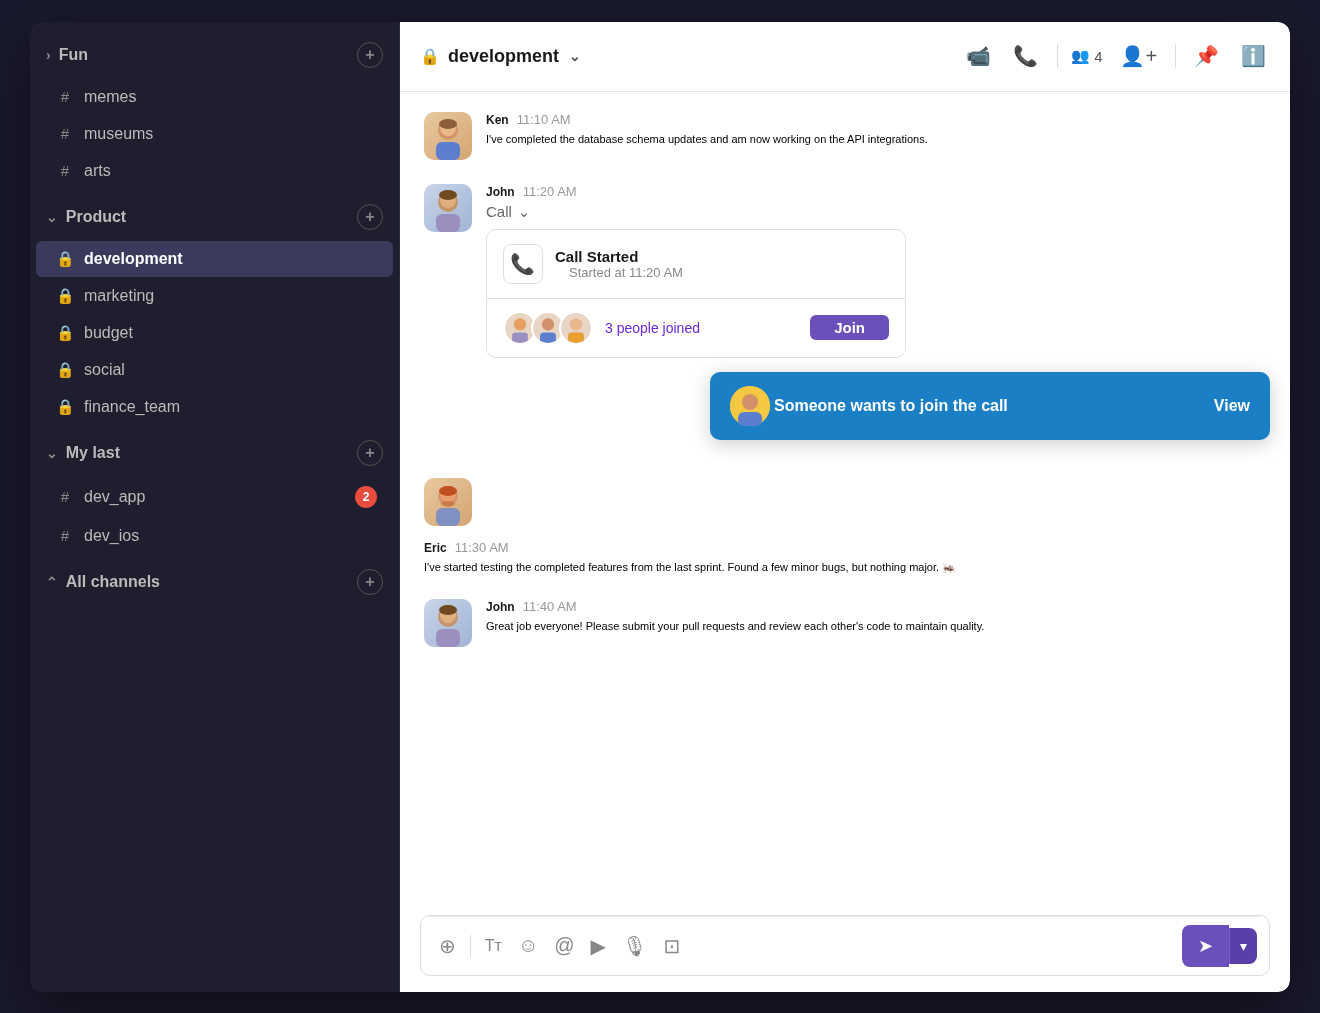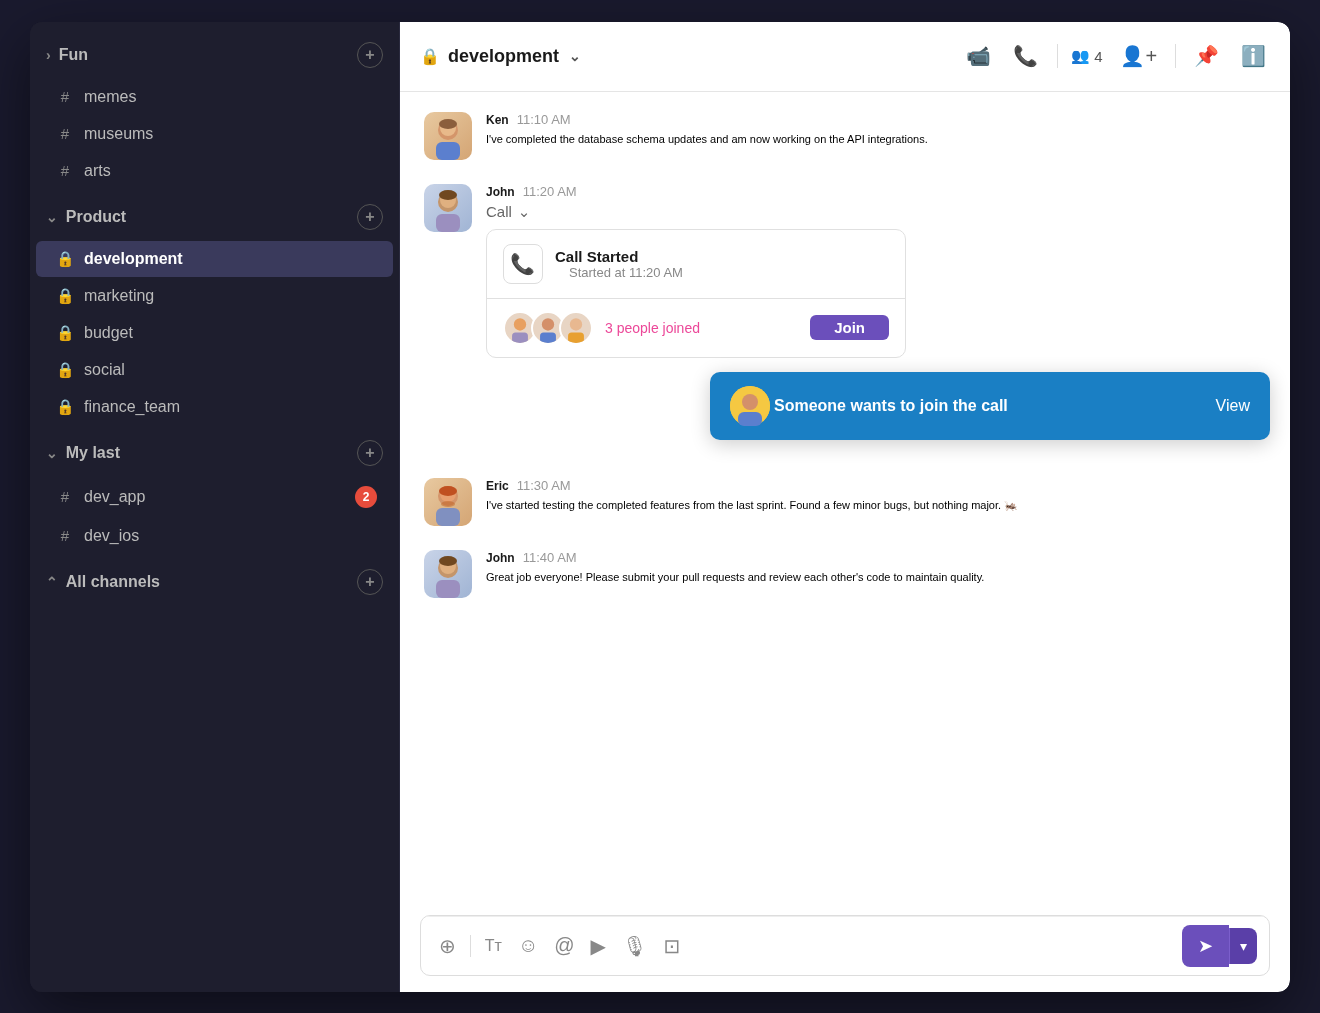--- a/index.html
+++ b/index.html
@@ -267,21 +267,21 @@
       background: #e8d5c4;
       border: 2px solid #fff;
       margin-right: -6px;
       overflow: hidden;
       display: flex;
       align-items: center;
       justify-content: center;
     }
     .call-joined-text {
       font-size: 14px;
-      color: #ec4899;
+      color: #6d28d9;
       margin-left: 18px;
     }
     .join-btn {
       background: #6b4fbb;
       color: white;
       border: none;
       border-radius: 6px;
       padding: 4px 24px;
       font-size: 15px;
       font-weight: 600;
@@ -315,21 +315,21 @@
       font-size: 22px;
       flex-shrink: 0;
     }
     .notif-text {
       flex: 1;
       font-size: 16px;
       font-weight: 600;
     }
     .notif-view {
       font-size: 16px;
-      font-weight: 400;
+      font-weight: 700;
       color: white;
       cursor: pointer;
       text-decoration: none;
     }
 
     
     .message-input-area {
       padding: 10px 20px 16px;
       flex-shrink: 0;
     }
@@ -611,21 +611,21 @@
           <svg viewBox="0 0 40 40" width="40" height="40">
             <circle cx="20" cy="20" r="20" fill="#f5c842"></circle>
             <circle cx="20" cy="16" r="8" fill="#d4906a"></circle>
             <rect x="8" y="26" width="24" height="14" rx="6" fill="#5b7fce"></rect>
           </svg>
         </div>
         <span class="notif-text">Someone wants to join the call</span>
         <a class="notif-view">View</a>
       </div>
 
-      <div class="message" style="margin-top: 120px;">
+      <div class="message" style="margin-top: 120px; flex-direction: column;">
         <div class="avatar avatar-eric">
           <svg viewBox="0 0 48 48" xmlns="http://www.w3.org/2000/svg">
             <circle cx="24" cy="18" r="10" fill="#d4956a"></circle>
             <rect x="12" y="30" width="24" height="18" rx="6" fill="#8090c0"></rect>
             <circle cx="24" cy="16" r="8" fill="#e8a070"></circle>
             <ellipse cx="24" cy="13" rx="9" ry="5" fill="#c05020"></ellipse>
             <ellipse cx="24" cy="26" rx="7" ry="3" fill="#c06020" opacity="0.5"></ellipse>
           </svg>
         </div>
         <div class="message-body">

